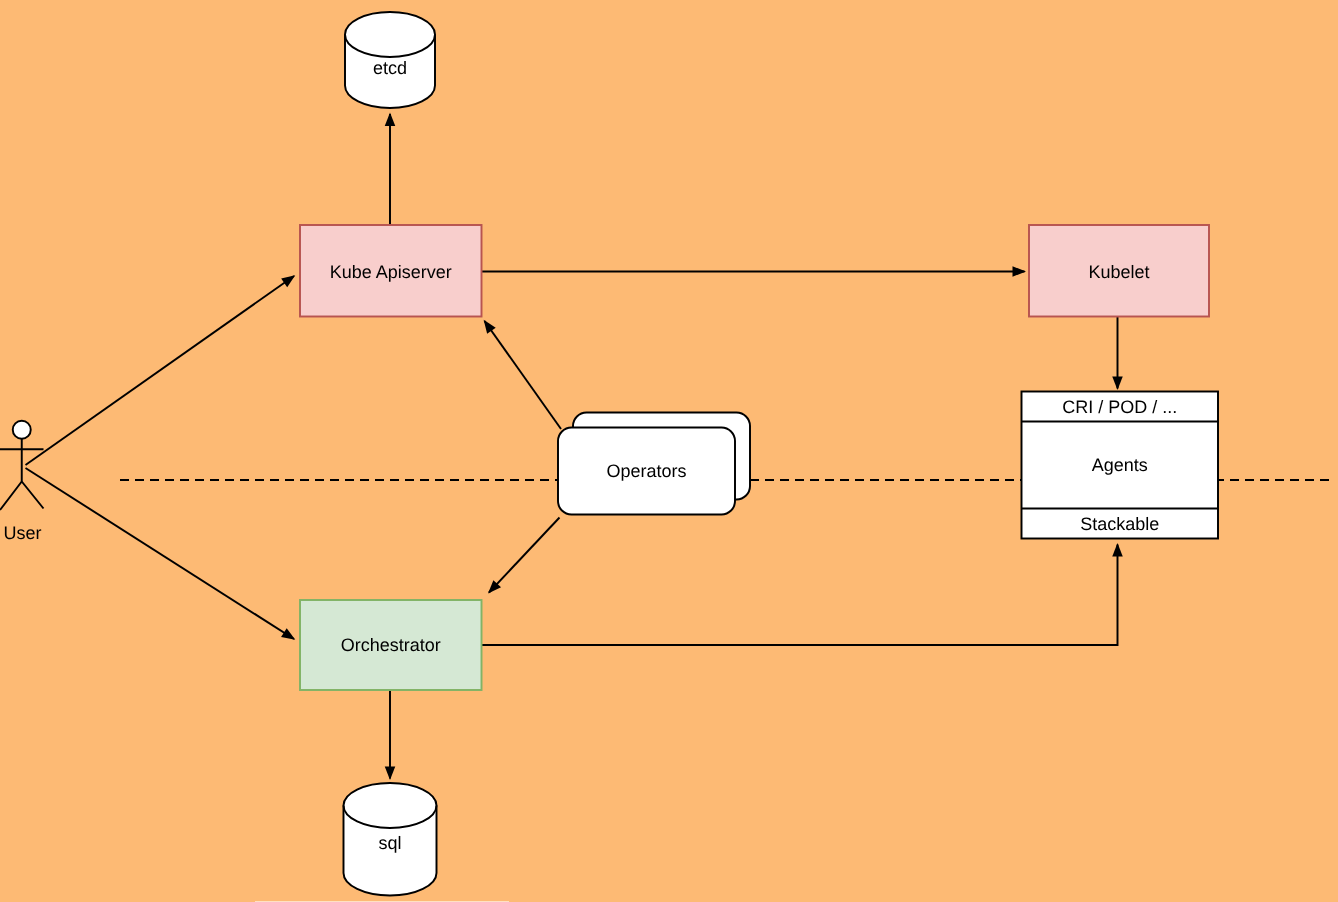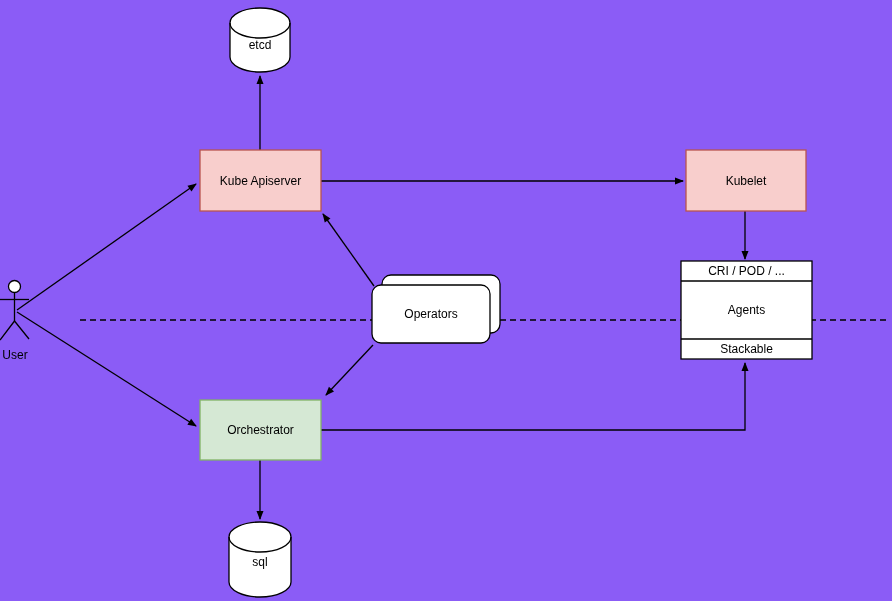--- a/index.html
+++ b/index.html
@@ -1,20 +1,20 @@
 <!DOCTYPE html>
 <html><head>
 <meta charset="utf-8">
 <style>
   html, body { margin: 0; padding: 0; background: #ffffff; }
   .canvas {
     position: relative;
     width: 892px;
     height: 601px;
-    background: #8b5cf6;
+    background: #fdba74;
     overflow: hidden;
   }
   svg { display: block; }
   svg text {
     font-family: "Liberation Sans", sans-serif;
     font-size: 12px;
     fill: #000000;
     text-anchor: middle;
   }
   .edge { fill: none; stroke: #000000; stroke-width: 1.3; }

